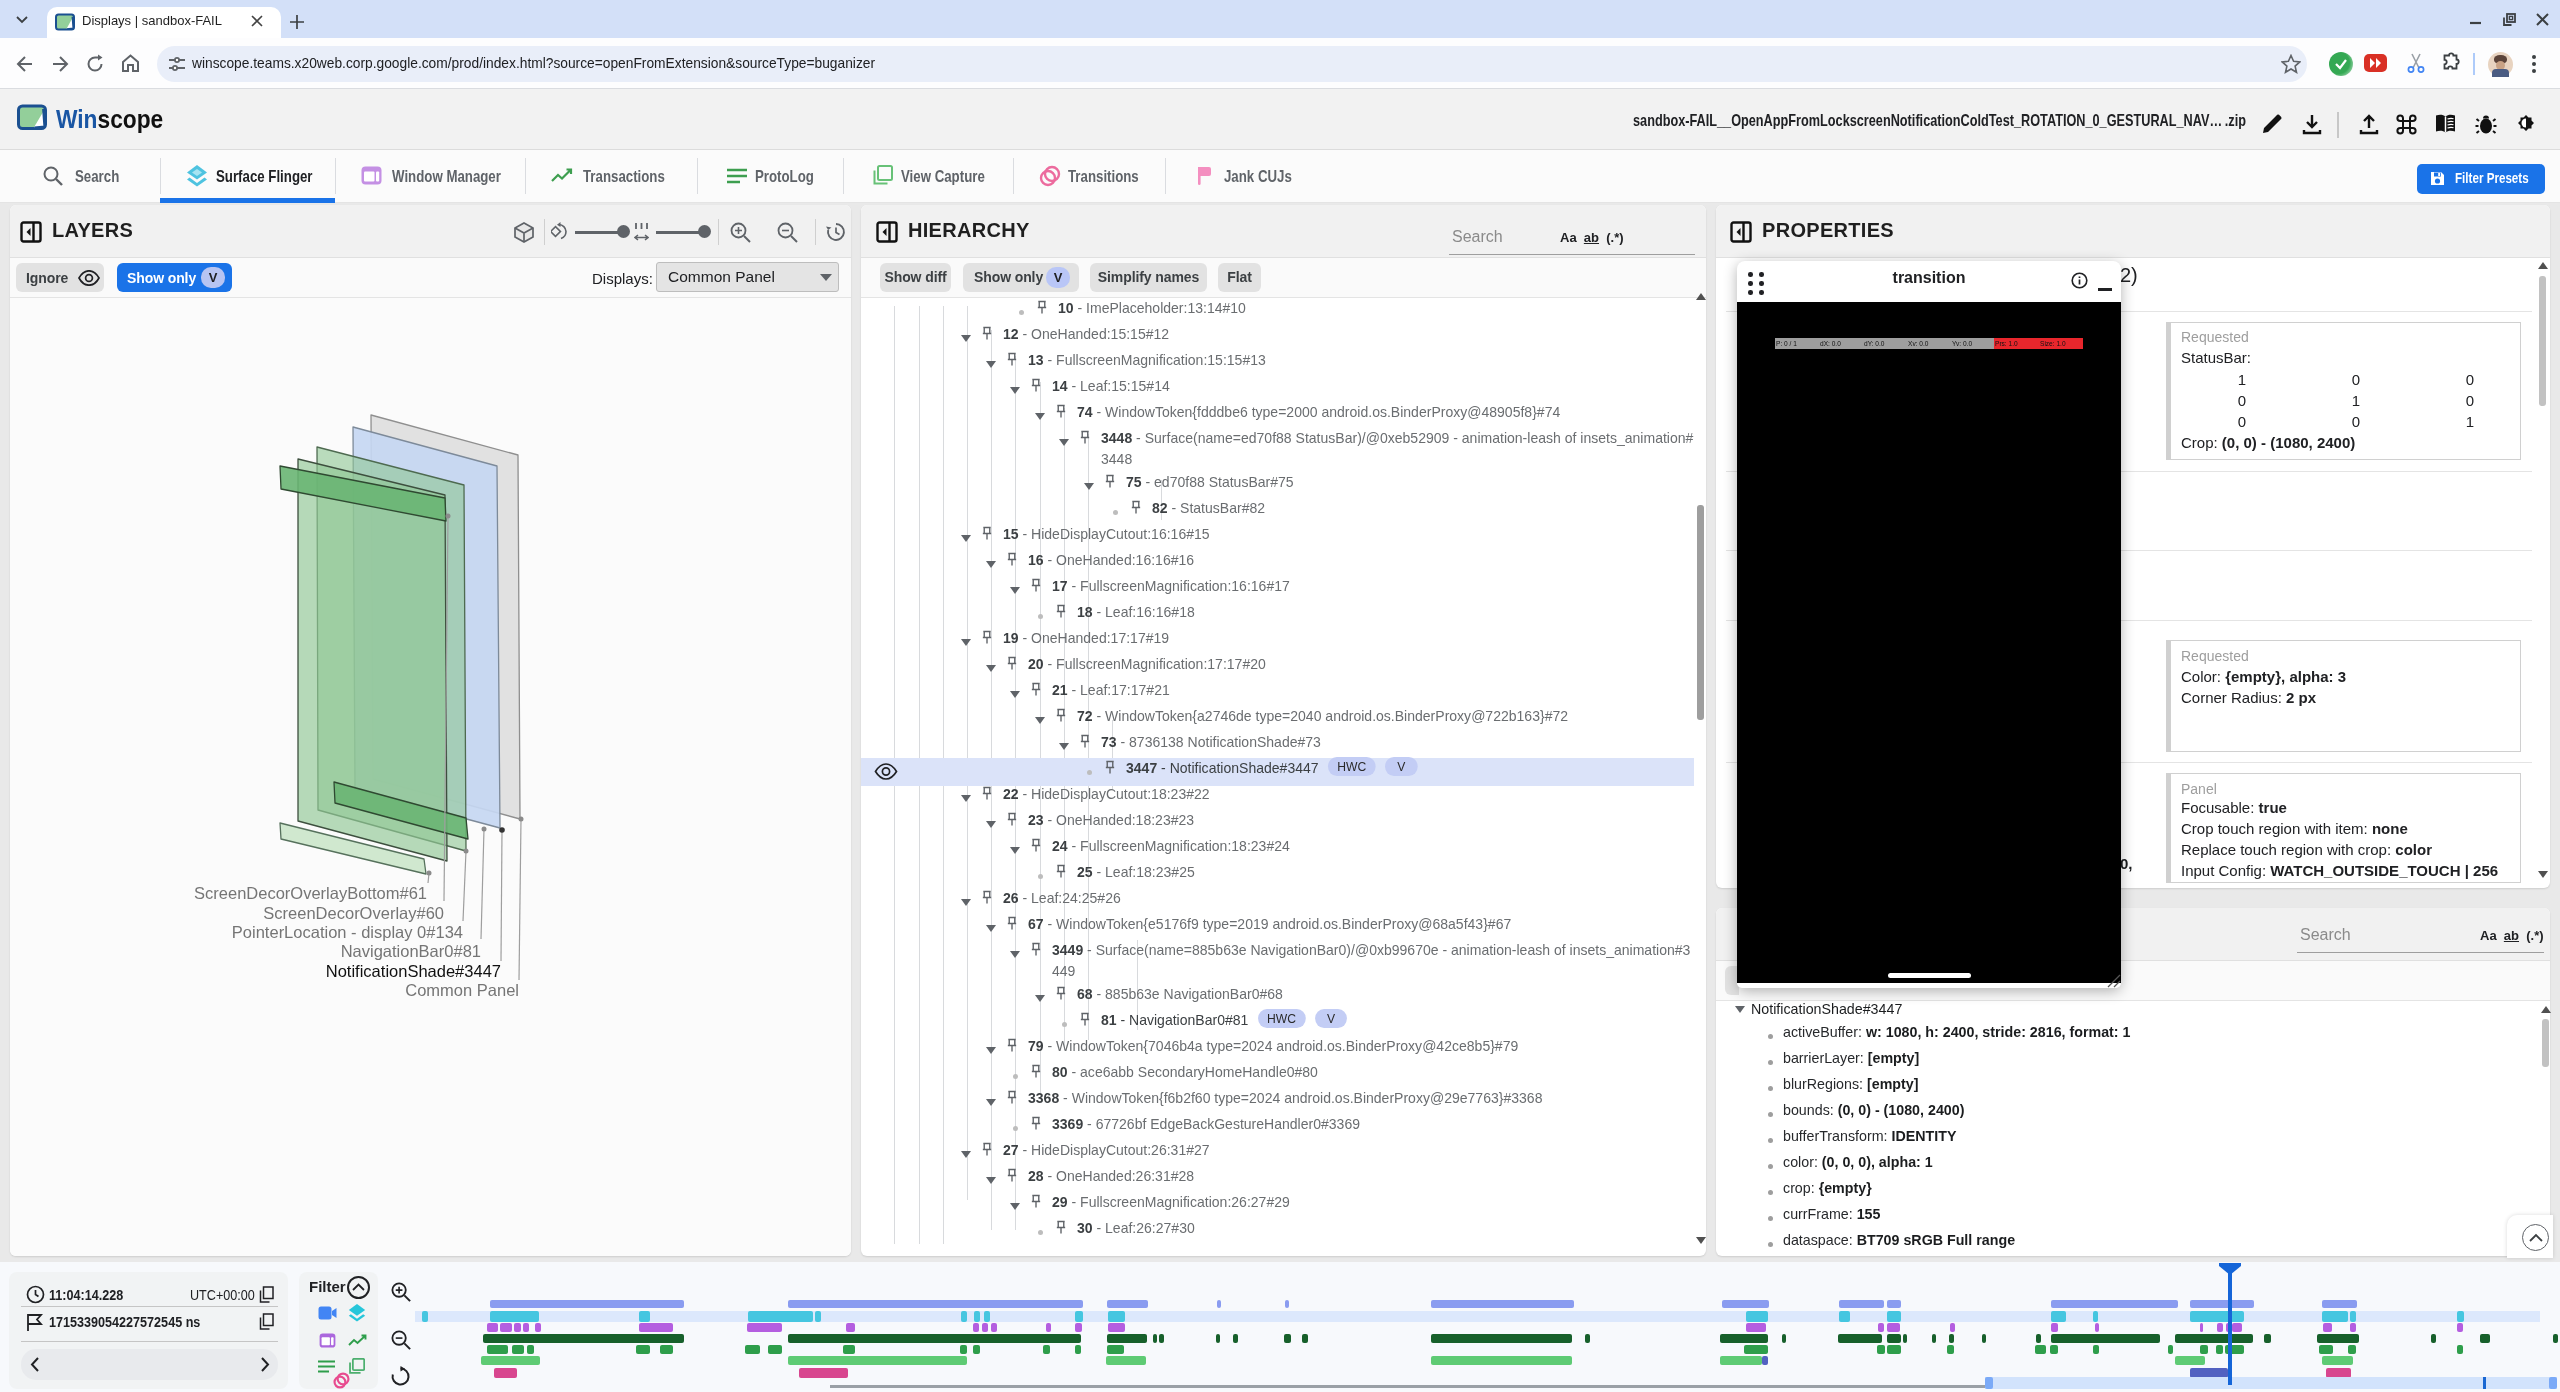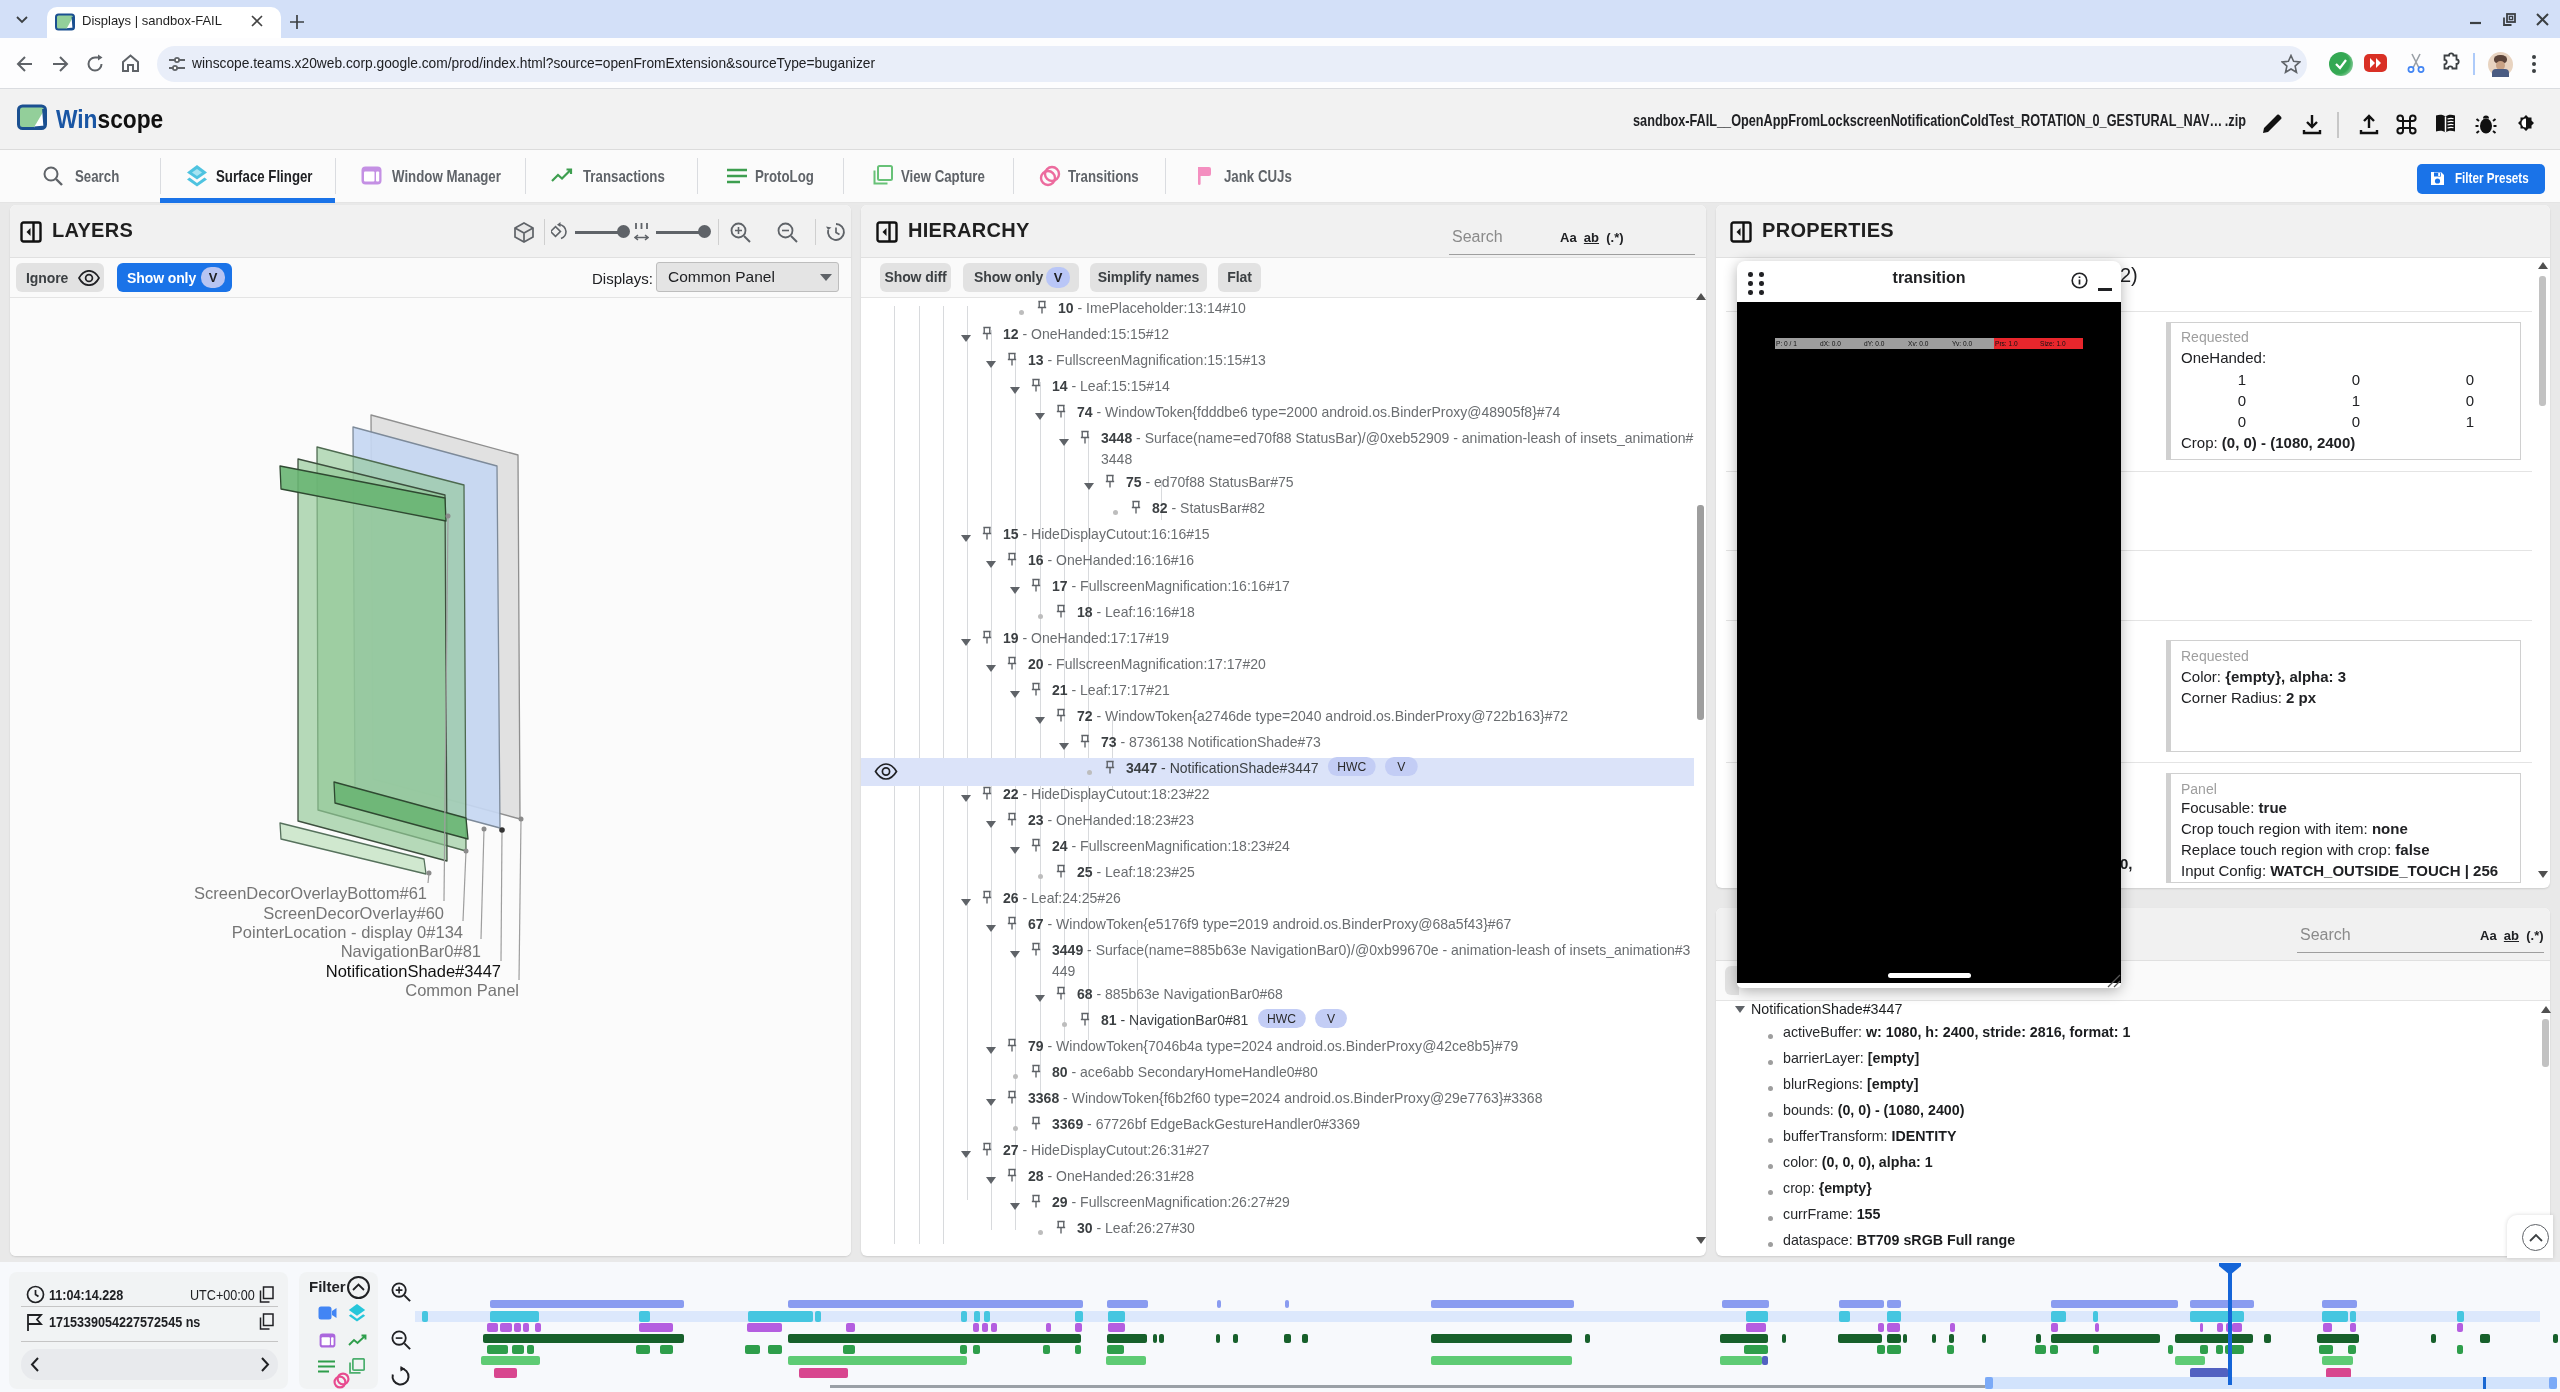--- a/index.html
+++ b/index.html
@@ -580,42 +580,42 @@
     </svg>
 <div class="abs cardtitle" style="left:1762px;top:219px;">PROPERTIES</div>
 <div class="abs" style="left:2120px;top:264px;font-size:20px;color:#202124;">2)</div>
 <div class="psep" style="left:1726px;top:311px;width:806px;"></div>
 <div class="psep" style="left:1726px;top:471px;width:806px;"></div>
 <div class="psep" style="left:1726px;top:550px;width:806px;"></div>
 <div class="psep" style="left:1726px;top:620px;width:806px;"></div>
 <div class="psep" style="left:1726px;top:762px;width:806px;"></div>
 <div class="pbox" style="left:2166px;top:322px;width:355px;height:138px;">
 <div class="pcap" style="position:absolute;left:10px;top:6px;">Requested</div>
-<div style="position:absolute;left:10px;top:26px;">OneHanded:</div>
+<div style="position:absolute;left:10px;top:26px;">StatusBar:</div>
 <div style="position:absolute;left:0px;top:48px;width:75px;text-align:right;">1</div>
 <div style="position:absolute;left:114px;top:48px;width:75px;text-align:right;">0</div>
 <div style="position:absolute;left:228px;top:48px;width:75px;text-align:right;">0</div>
 <div style="position:absolute;left:0px;top:69px;width:75px;text-align:right;">0</div>
 <div style="position:absolute;left:114px;top:69px;width:75px;text-align:right;">1</div>
 <div style="position:absolute;left:228px;top:69px;width:75px;text-align:right;">0</div>
 <div style="position:absolute;left:0px;top:90px;width:75px;text-align:right;">0</div>
 <div style="position:absolute;left:114px;top:90px;width:75px;text-align:right;">0</div>
 <div style="position:absolute;left:228px;top:90px;width:75px;text-align:right;">1</div>
 <div style="position:absolute;left:10px;top:111px;">Crop: <b>(0, 0) - (1080, 2400)</b></div>
 </div>
 <div class="pbox" style="left:2166px;top:640px;width:355px;height:112px;">
 <div class="pcap" style="position:absolute;left:10px;top:7px;">Requested</div>
 <div style="position:absolute;left:10px;top:27px;">Color: <b>{empty}, alpha: 3</b></div>
 <div style="position:absolute;left:10px;top:48px;">Corner Radius: <b>2 px</b></div>
     </div>
 <div class="pbox" style="left:2166px;top:773px;width:355px;height:110px;">
 <div class="pcap" style="position:absolute;left:10px;top:7px;">Panel</div>
 <div style="position:absolute;left:10px;top:25px;">Focusable: <b>true</b></div>
 <div style="position:absolute;left:10px;top:46px;">Crop touch region with item: <b>none</b></div>
-<div style="position:absolute;left:10px;top:67px;">Replace touch region with crop: <b>false</b></div>
+<div style="position:absolute;left:10px;top:67px;">Replace touch region with crop: <b>color</b></div>
 <div style="position:absolute;left:10px;top:88px;">Input Config: <b>WATCH_OUTSIDE_TOUCH | 256</b></div>
     </div>
 <div class="abs" style="left:2120px;top:855px;font-size:15px;font-weight:bold;color:#1b1d1f;">0,</div>
 <div class="abs" style="left:2538px;top:262px;width:0;height:0;border-left:5px solid transparent;border-right:5px solid transparent;border-bottom:7px solid #505050;"></div>
 <div class="abs" style="left:2539px;top:276px;width:7px;height:130px;background:#c2c2c2;border-radius:3px;"></div>
 <div class="abs" style="left:2538px;top:871px;width:0;height:0;border-left:5px solid transparent;border-right:5px solid transparent;border-top:7px solid #505050;"></div>
 <div class="abs card" style="left:1716px;top:908px;width:834px;height:348px;"></div>
 <div class="abs titlerow" style="left:1716px;top:908px;width:834px;height:53px;"></div>
 <div class="abs searchph" style="left:2300px;top:926px;">Search</div>
 <div class="abs sline" style="left:2297px;top:952px;width:247px;"></div>

